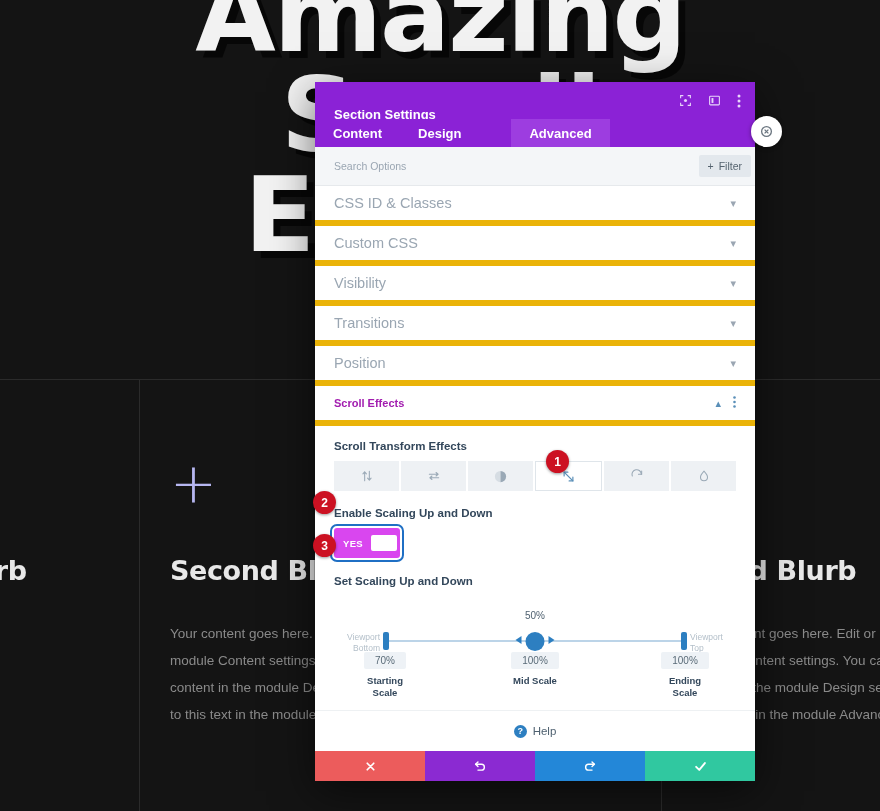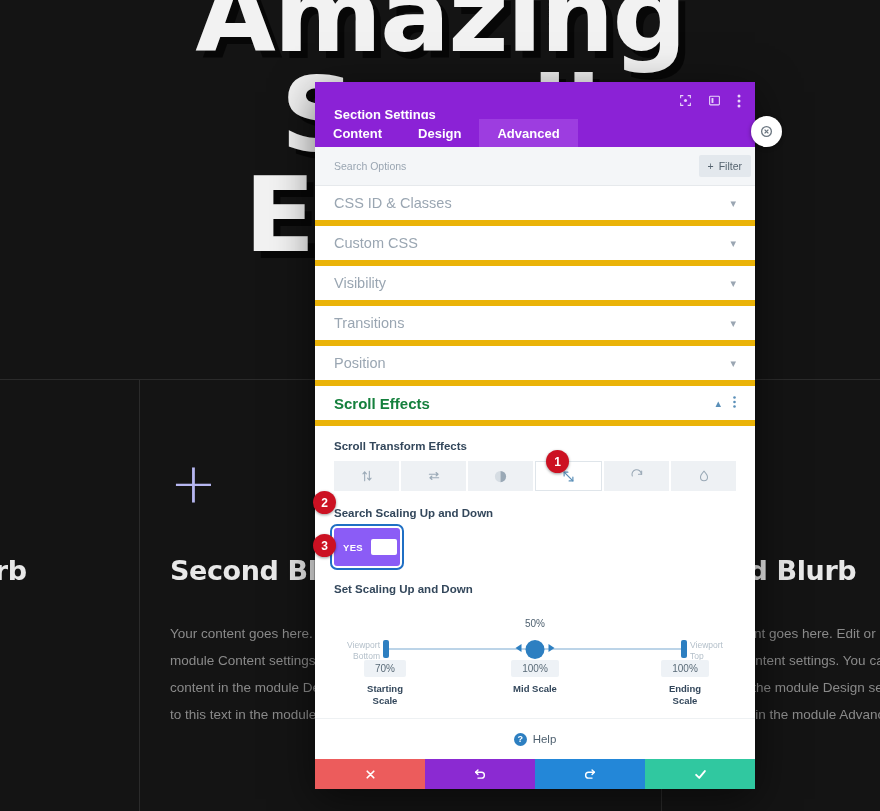--- a/index.html
+++ b/index.html
@@ -104,21 +104,21 @@
   .tabbar {
     background: #8b22d6; height: 28px;
     display: flex; align-items: stretch;
   }
   .tab {
     display: flex; align-items: center;
     padding: 0 18px;
     font-size: 13px; font-weight: 700;
     color: #ffffff; cursor: pointer;
   }
-  .tab.active { background: #9d3de0; }
+  .tab.active { background: #9d3de0; margin-left: 32px; }
 
   .searchbar {
     height: 39px;
     background: #f4f6f8;
     border-bottom: 1px solid #e6e9ec;
     display: flex; align-items: center;
     padding-left: 19px; padding-right: 4px;
   }
   .searchbar input {
     flex: 1; border: none; background: transparent; outline: none;
@@ -135,21 +135,21 @@
   .body-scroll { background: #ffffff; }
 
   .acc-row {
     height: 40px;
     border-bottom: 6px solid #eab308;
     display: flex; align-items: center;
     padding: 0 19px;
     cursor: pointer;
   }
   .acc-label { flex: 1; font-size: 14.5px; color: #9aa6b2; }
-  .acc-row.open .acc-label { color: #15803d; font-size: 15px; font-weight: 700; }
+  .acc-row.open .acc-label { color: #a21caf; font-size: 11px; font-weight: 700; }
   .chev { color: #9aa6b2; font-size: 11px; line-height: 1; }
   .acc-row.open .chev { color: #5a8fb8; }
   .dots3 { color: #5a8fb8; margin-left: 12px; font-size: 12px; line-height: 1; letter-spacing: 0; }
 
   .panel { padding: 14px 19px 18px 19px; border-bottom: 1px solid #eef1f3; }
   .field-label {
     font-size: 11.5px; font-weight: 700; color: #33475b;
     margin-bottom: 9px;
   }
 
@@ -165,22 +165,22 @@
   }
   .effect-btn.active {
     background: #ffffff;
     border: 1px solid #dfe5ea;
     color: #5a8fb8;
   }
 
   .toggle-wrap { display: inline-flex; }
   .toggle {
     display: inline-flex; align-items: center;
-    background: #8b5cf6; border-radius: 3px;
-    height: 38px; padding: 0 3px 0 0;
+    background: #d946ef; border-radius: 3px;
+    height: 30px; padding: 0 3px 0 0;
     cursor: pointer;
   }
   .toggle .yes {
     color: #ffffff; font-size: 9.5px; font-weight: 700;
     padding: 0 8px 0 9px; letter-spacing: 0.3px;
   }
   .toggle .knob {
     width: 26px; height: 16px;
     background: #ffffff; border-radius: 2px;
   }
@@ -446,21 +446,21 @@
             <path d="M20 3.5V9h-5.5"></path>
           </svg>
         </div>
         <div class="effect-btn">
           <svg width="14" height="14" viewBox="0 0 24 24" fill="none" stroke="currentColor" stroke-width="1.8" stroke-linejoin="round">
             <path d="M12 3.5C12 3.5 6 10 6 14a6 6 0 0012 0c0-4-6-10.5-6-10.5z"></path>
           </svg>
         </div>
       </div>
 
-      <div class="field-label" style="margin-top:16px;">Search Scaling Up and Down</div>
+      <div class="field-label" style="margin-top:16px;">Enable Scaling Up and Down</div>
 
       <div class="toggle-wrap">
         <div class="toggle hl-box">
           <span class="yes">YES</span>
           <span class="knob"></span>
         </div>
       </div>
 
       <div class="field-label" style="margin-top:17px;">Set Scaling Up and Down</div>
 

